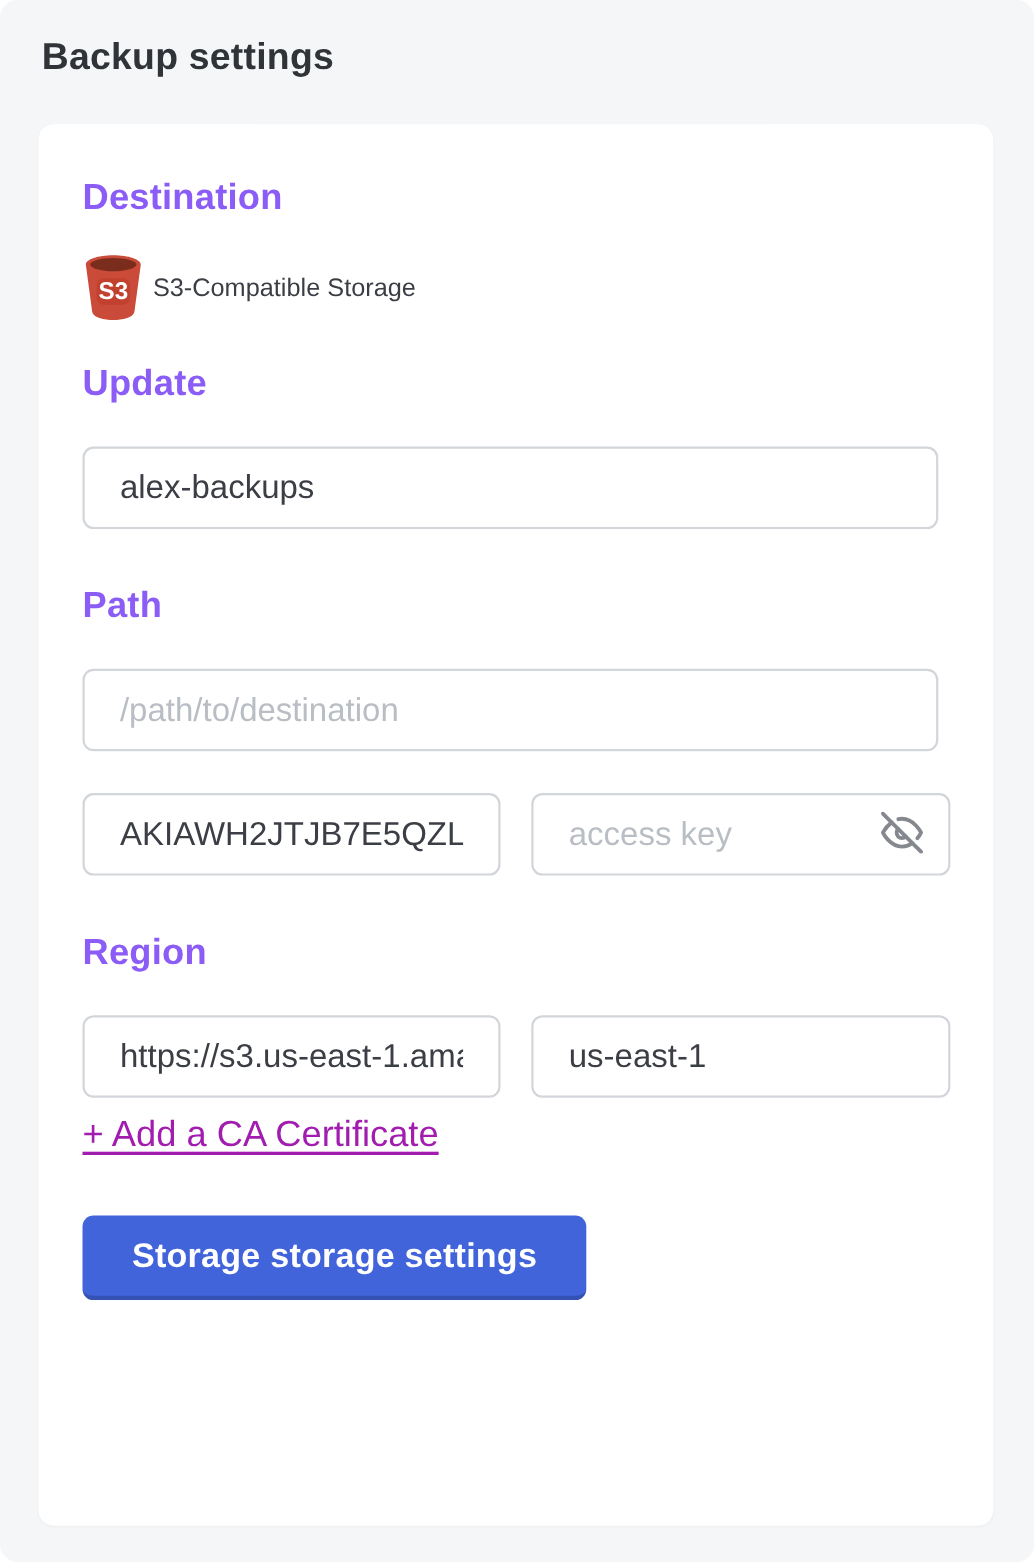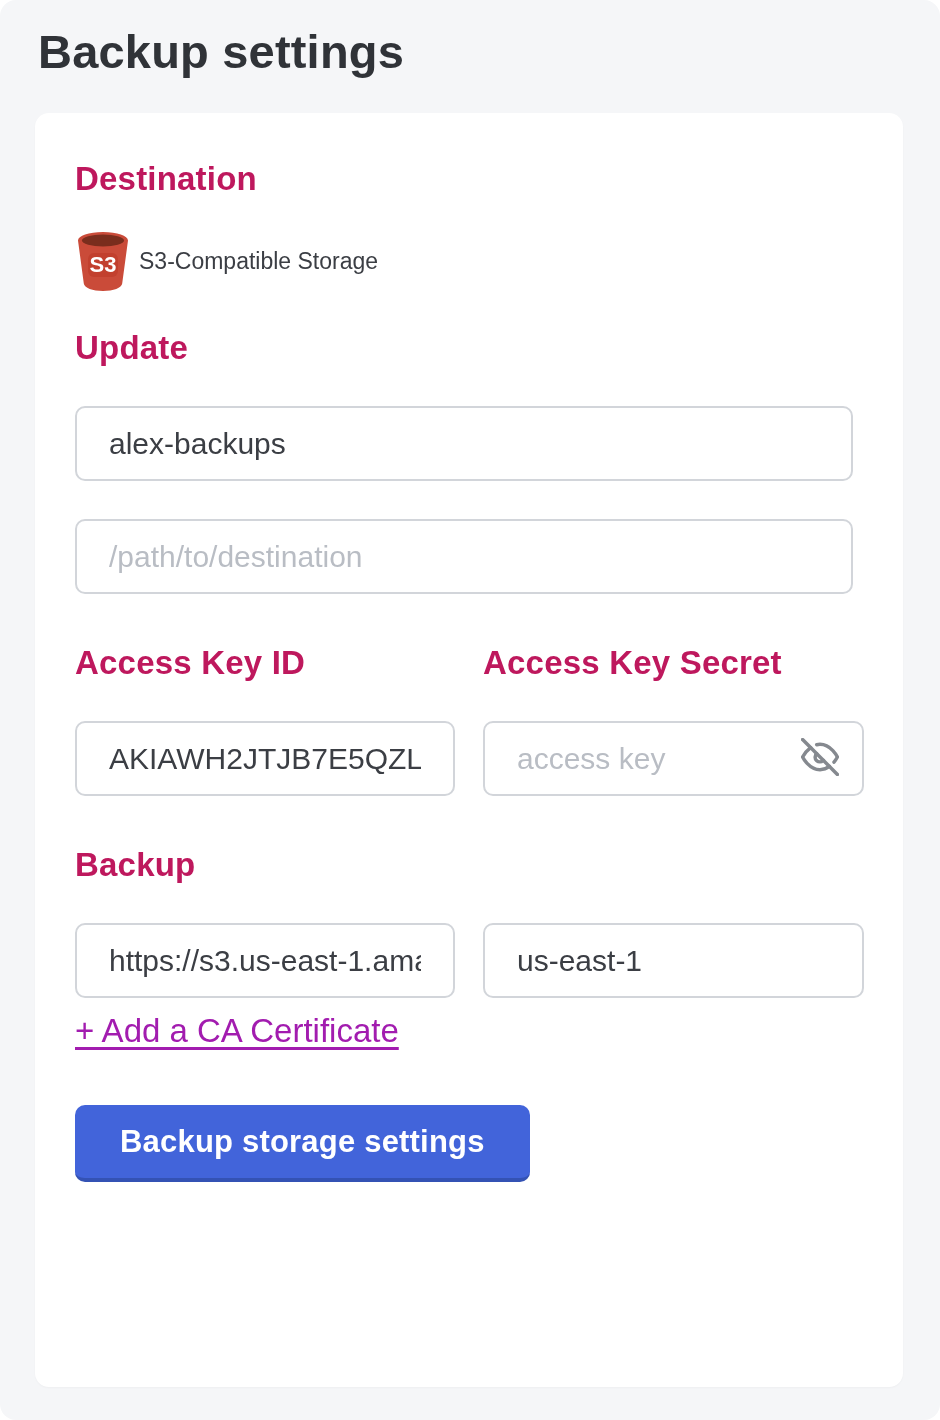--- a/index.html
+++ b/index.html
@@ -6,36 +6,36 @@
   html,body { background:#ffffff; font-family:"Liberation Sans", sans-serif; }
   .page {
     position: relative;
     width: 940px; height: 1420px;
     background: #f5f6f8;
     border-radius: 16px;
     overflow: hidden;
   }
   .page-title {
     margin: 30px 0 0 38px;
-    font-size: 47px; line-height: 44px;
+    font-size: 34px; line-height: 44px;
     font-weight: 700; color: #303338;
     letter-spacing: 0.2px;
   }
   .card {
     margin: 39px 0 0 35px;
     width: 868px; height: 1274px;
     background: #ffffff;
     border-radius: 14px;
     padding: 46px 38px 0 40px;
     box-shadow: 0 1px 2px rgba(0,0,0,0.03);
   }
   .field-label {
     display: block;
     font-size: 33px; line-height: 40px;
-    font-weight: 700; color: #be185d;
+    font-weight: 700; color: #8b5cf6;
     letter-spacing: 0.2px;
   }
   .dest-row {
     margin-top: 32px;
     display: flex; align-items: center;
     gap: 8px;
     height: 60px;
   }
   .dest-row .s3-icon svg { display:block; }
   .dest-value { font-size: 23px; color: #3b3e44; }
@@ -118,49 +118,46 @@
           <rect x="13" y="22" width="30" height="24" rx="6" fill="#c2402e"></rect>
           <text x="28" y="41" text-anchor="middle" font-size="22" font-weight="bold" fill="#ffffff" font-family="Liberation Sans, sans-serif">S3</text>
         </svg>
       </span>
       <span class="dest-value">S3-Compatible Storage</span>
     </div>
 
     <label class="field-label lbl-gap">Update</label>
     <input class="text-input" type="text" value="alex-backups" style="">
 
+    <label class="field-label section-gap">Path</label>
     <input class="text-input" type="text" placeholder="/path/to/destination" style="">
 
-    <div class="cols section-gap">
-      <label class="field-label">Access Key ID</label>
-      <label class="field-label">Access Key Secret</label>
-    </div>
     <div class="cols">
       <input class="text-input" type="text" value="AKIAWH2JTJB7E5QZL" style="">
       <div class="input-wrap">
         <input class="text-input" type="text" placeholder="access key" style="">
         <button class="eye-btn">
           <span>
             <svg width="38" height="38" viewBox="0 0 24 24" fill="none" stroke="#85898f" stroke-width="2.2" stroke-linecap="round" stroke-linejoin="round">
               <path d="M17.94 17.94A10.07 10.07 0 0 1 12 20c-7 0-11-8-11-8a18.45 18.45 0 0 1 5.06-5.94M9.9 4.24A9.12 9.12 0 0 1 12 4c7 0 11 8 11 8a18.5 18.5 0 0 1-2.16 3.19m-6.72-1.07a3 3 0 1 1-4.24-4.24"></path>
               <line x1="1" y1="1" x2="23" y2="23"></line>
             </svg>
           </span>
         </button>
       </div>
     </div>
 
     <div class="cols section-gap">
-      <label class="field-label">Backup</label>
+      <label class="field-label">Region</label>
     </div>
     <div class="cols">
       <input class="text-input" type="text" value="https://s3.us-east-1.ama" style="">
       <input class="text-input" type="text" value="us-east-1" style="">
     </div>
 
     <div class="ca-link-row">
       <a class="ca-link">+ Add a CA Certificate</a>
     </div>
 
-    <button class="submit-btn">Backup storage settings</button>
+    <button class="submit-btn">Storage storage settings</button>
 
   </div>
 </div>
 
 </body></html>

